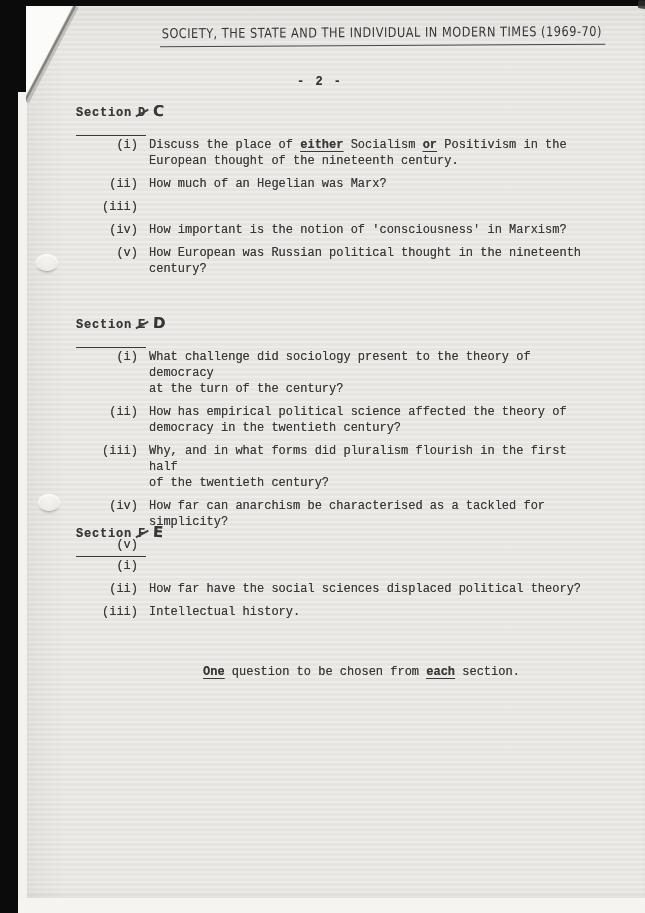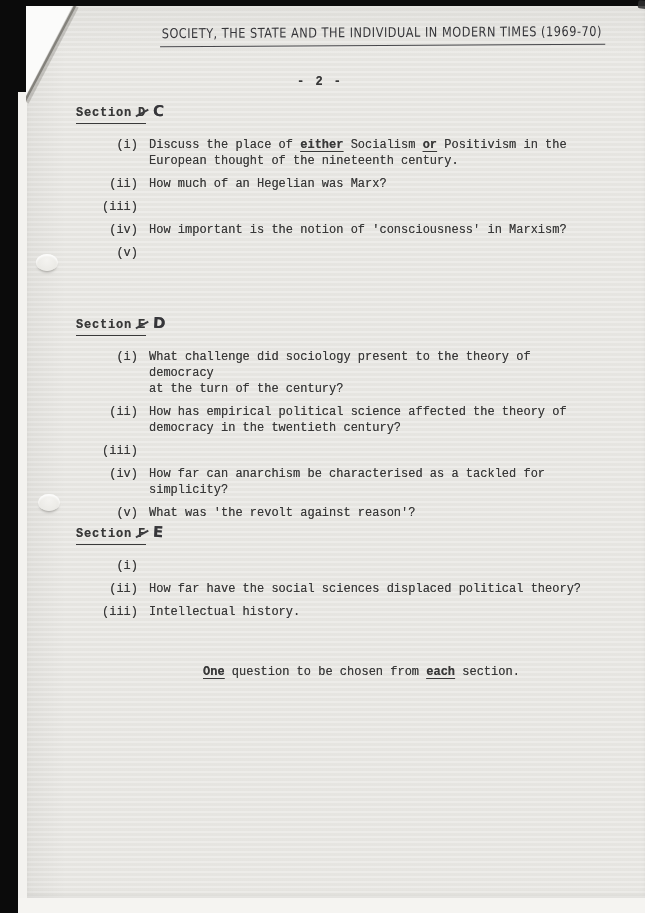--- a/index.html
+++ b/index.html
@@ -43,21 +43,21 @@
   .title-inner{display:inline-block;font-size:13.5px;letter-spacing:0.6px;padding:0 4px 5px 2px;
                border-bottom:1.6px solid #47474b;white-space:nowrap;transform:rotate(-0.25deg);}
 
   
   .tw{font-size:12px;line-height:16px;text-shadow:0 0 0.45px rgba(30,30,30,0.55);}
   .pageno{position:absolute;left:279px;top:74px;letter-spacing:2px;font-weight:bold;}
 
   .section{position:absolute;left:58px;width:520px;}
   .sec-d{top:103px;} .sec-e{top:315px;} .sec-f{top:524px;}
   .heading{margin-bottom:16px;font-weight:bold;letter-spacing:0.8px;}
-  .heading-typed{border-bottom:1.4px solid #3a3a3a;padding-bottom:3px;}
+  .heading-typed{border-bottom:1.4px solid #3a3a3a;padding-bottom:15px;}
   .strike{position:relative;display:inline-block;margin-left:6px;}
   .strike::after{content:'';position:absolute;left:-3px;right:-3px;top:46%;height:1.6px;
                  background:#3d3d40;transform:rotate(-28deg);}
   .hand-letter{font-size:15px;margin-left:7px;display:inline-block;transform:rotate(3deg);}
 
   .qrow{display:flex;margin-bottom:7px;}
   .qnum{flex:none;width:62px;text-align:right;padding-right:11px;}
   .qtext{white-space:pre-wrap;}
   .u{text-decoration:underline;text-underline-offset:2.5px;text-decoration-thickness:1.1px;font-weight:bold;}
 
@@ -109,20 +109,22 @@
         </div>
         <div class="qrow">
           <span class="qnum">(iii)</span>
         </div>
         <div class="qrow">
           <span class="qnum">(iv)</span>
           <span class="qtext"><span>How important is the notion of 'consciousness' in Marxism?</span></span>
         </div>
         <div class="qrow">
           <span class="qnum">(v)</span>
+          <span class="qtext"><span>How European was Russian political thought in the nineteenth
+century?</span></span>
         </div>
       </div>
   </div>
 
   <div class="section sec-e tw">
     <div class="heading">
       <span class="heading-typed"><span>Section</span><span class="strike">E</span></span><span class="hand hand-letter">D</span>
     </div>
     <div>
         <div class="qrow">
@@ -130,28 +132,29 @@
           <span class="qtext"><span>What challenge did sociology present to the theory of democracy
 at the turn of the century?</span></span>
         </div>
         <div class="qrow">
           <span class="qnum">(ii)</span>
           <span class="qtext"><span>How has empirical political science affected the theory of
 democracy in the twentieth century?</span></span>
         </div>
         <div class="qrow">
           <span class="qnum">(iii)</span>
+          <span class="qtext"><span>Why, and in what forms did pluralism flourish in the first half
+of the twentieth century?</span></span>
         </div>
         <div class="qrow">
           <span class="qnum">(iv)</span>
           <span class="qtext"><span>How far can anarchism be characterised as a tackled for simplicity?</span></span>
         </div>
         <div class="qrow">
           <span class="qnum">(v)</span>
-          <span class="qtext"><span>What was 'the revolt against reason'?</span></span>
         </div>
       </div>
   </div>
 
   <div class="section sec-f tw">
     <div class="heading">
       <span class="heading-typed"><span>Section</span><span class="strike">F</span></span><span class="hand hand-letter">E</span>
     </div>
     <div>
         <div class="qrow">

